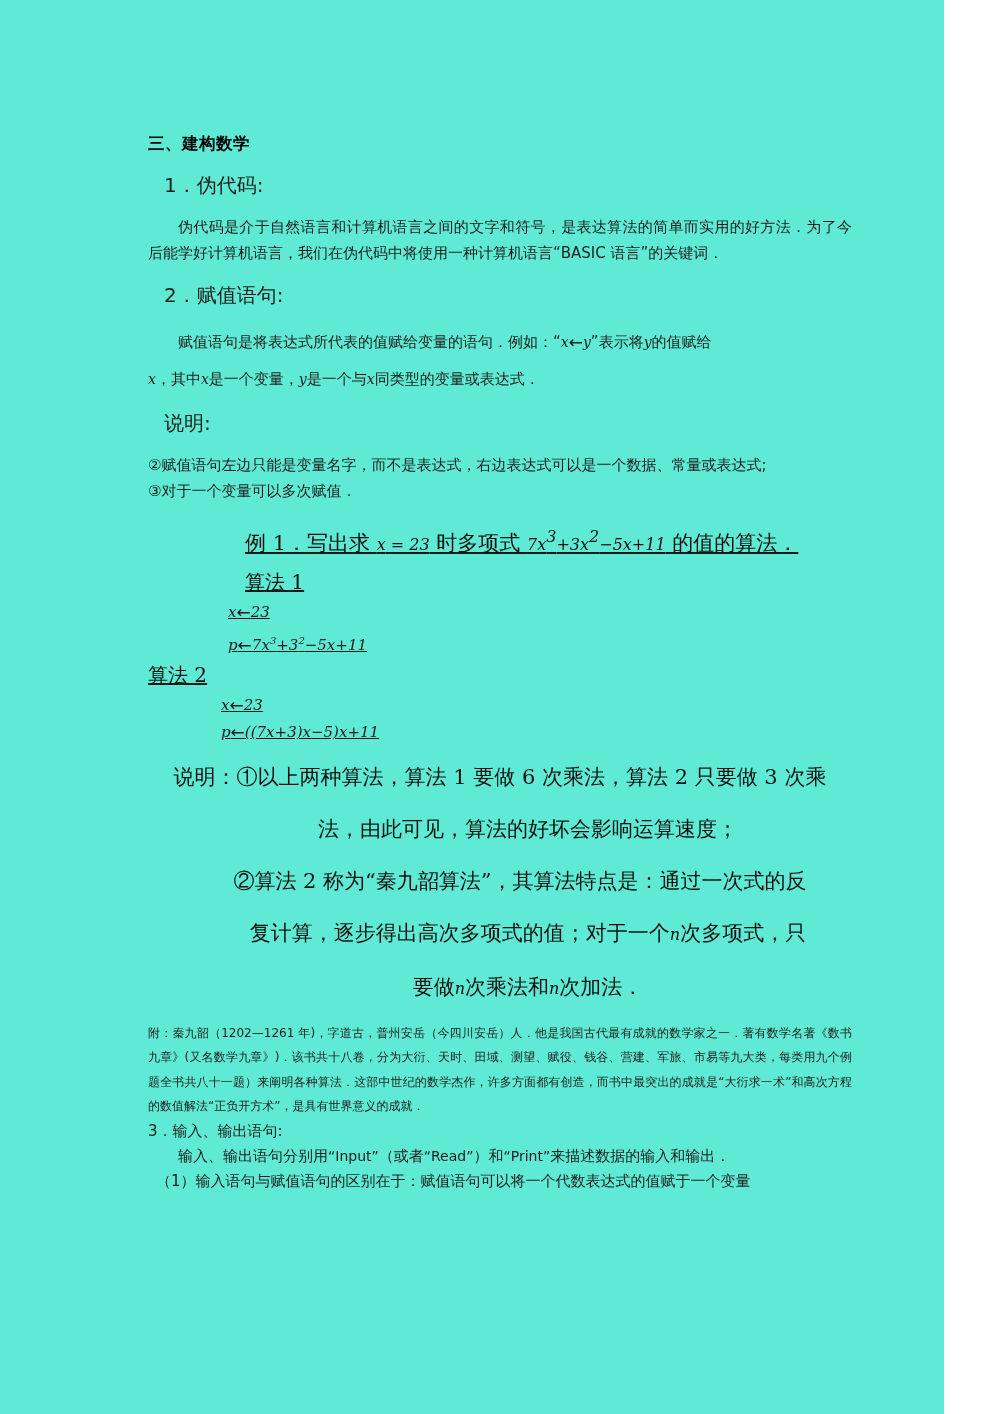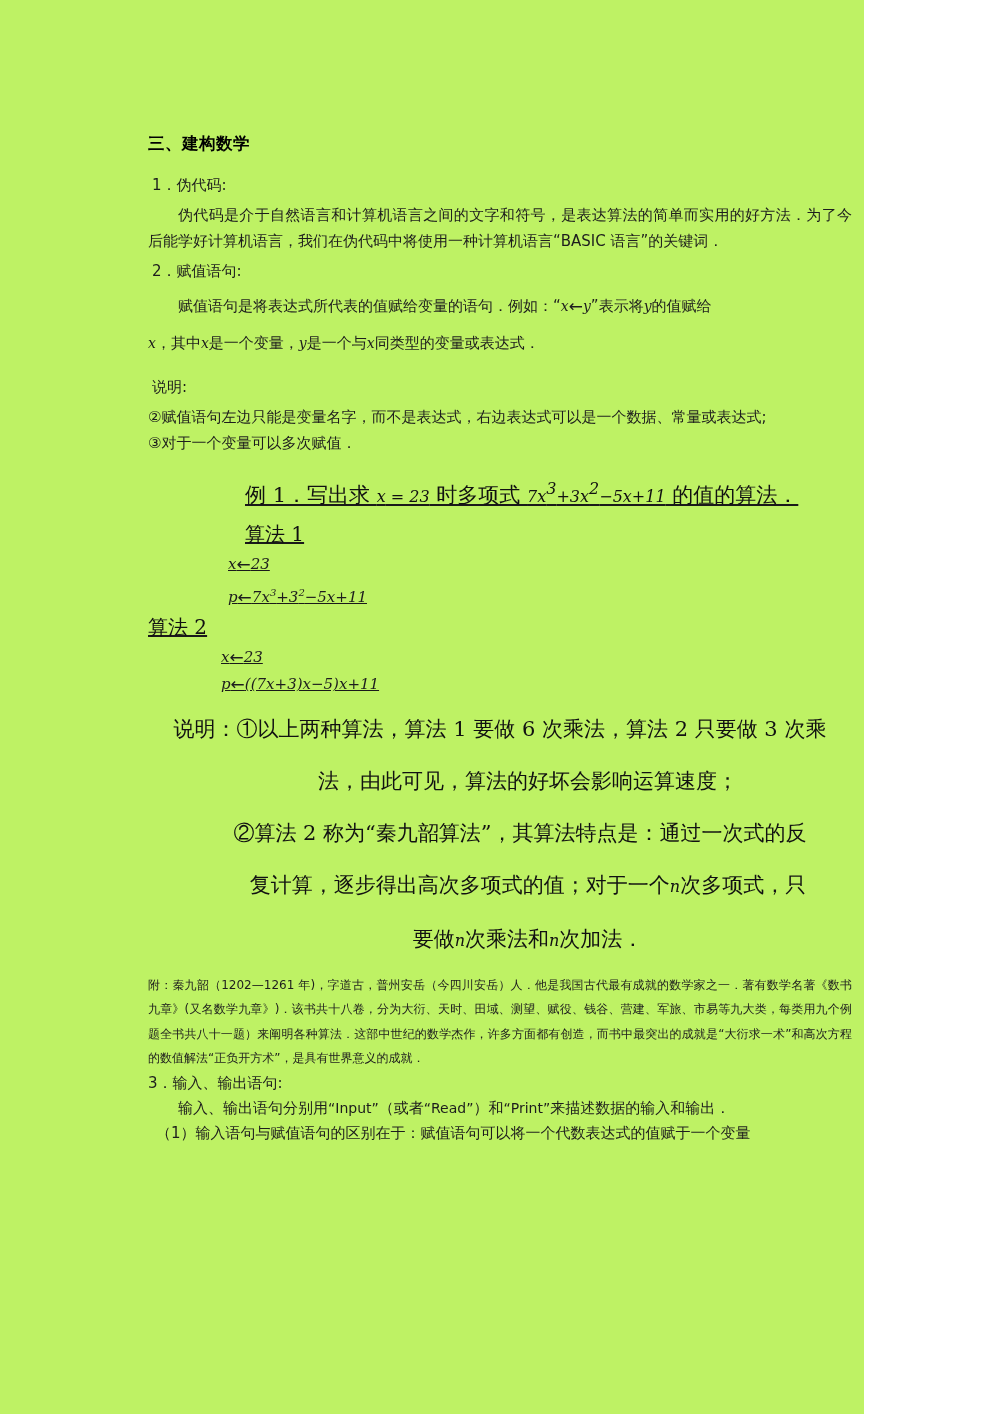--- a/index.html
+++ b/index.html
@@ -9,44 +9,44 @@
   }
   body {
     width: 1000px;
     height: 1414px;
     font-family: "Liberation Sans", sans-serif;
     color: #1a1a1a;
     overflow: hidden;
   }
   .page {
     position: relative;
-    width: 864px;
+    width: 944px;
     height: 1414px;
-    background: #bef264;
+    background: #5eead4;
     box-sizing: border-box;
     padding: 133px 148px 0 148px;
   }
   .content {
     width: 704px;
   }
 
   
   .section-title {
     font-family: "DejaVu Sans", sans-serif;
     font-weight: bold;
     font-size: 16.5px;
     letter-spacing: 0.5px;
     margin: 0 0 17px 0;
     color: #000;
   }
   .num-line {
     font-family: "DejaVu Sans", sans-serif;
-    font-size: 15px;
+    font-size: 20px;
     line-height: 26px;
-    margin: 4px;
+    margin: 16px;
     color: #1d1d1d;
   }
   .para {
     font-family: "DejaVu Sans", sans-serif;
     font-size: 15px;
     line-height: 26px;
     margin: 0;
     text-align: justify;
     text-justify: inter-character;
     color: #1d1d1d;

